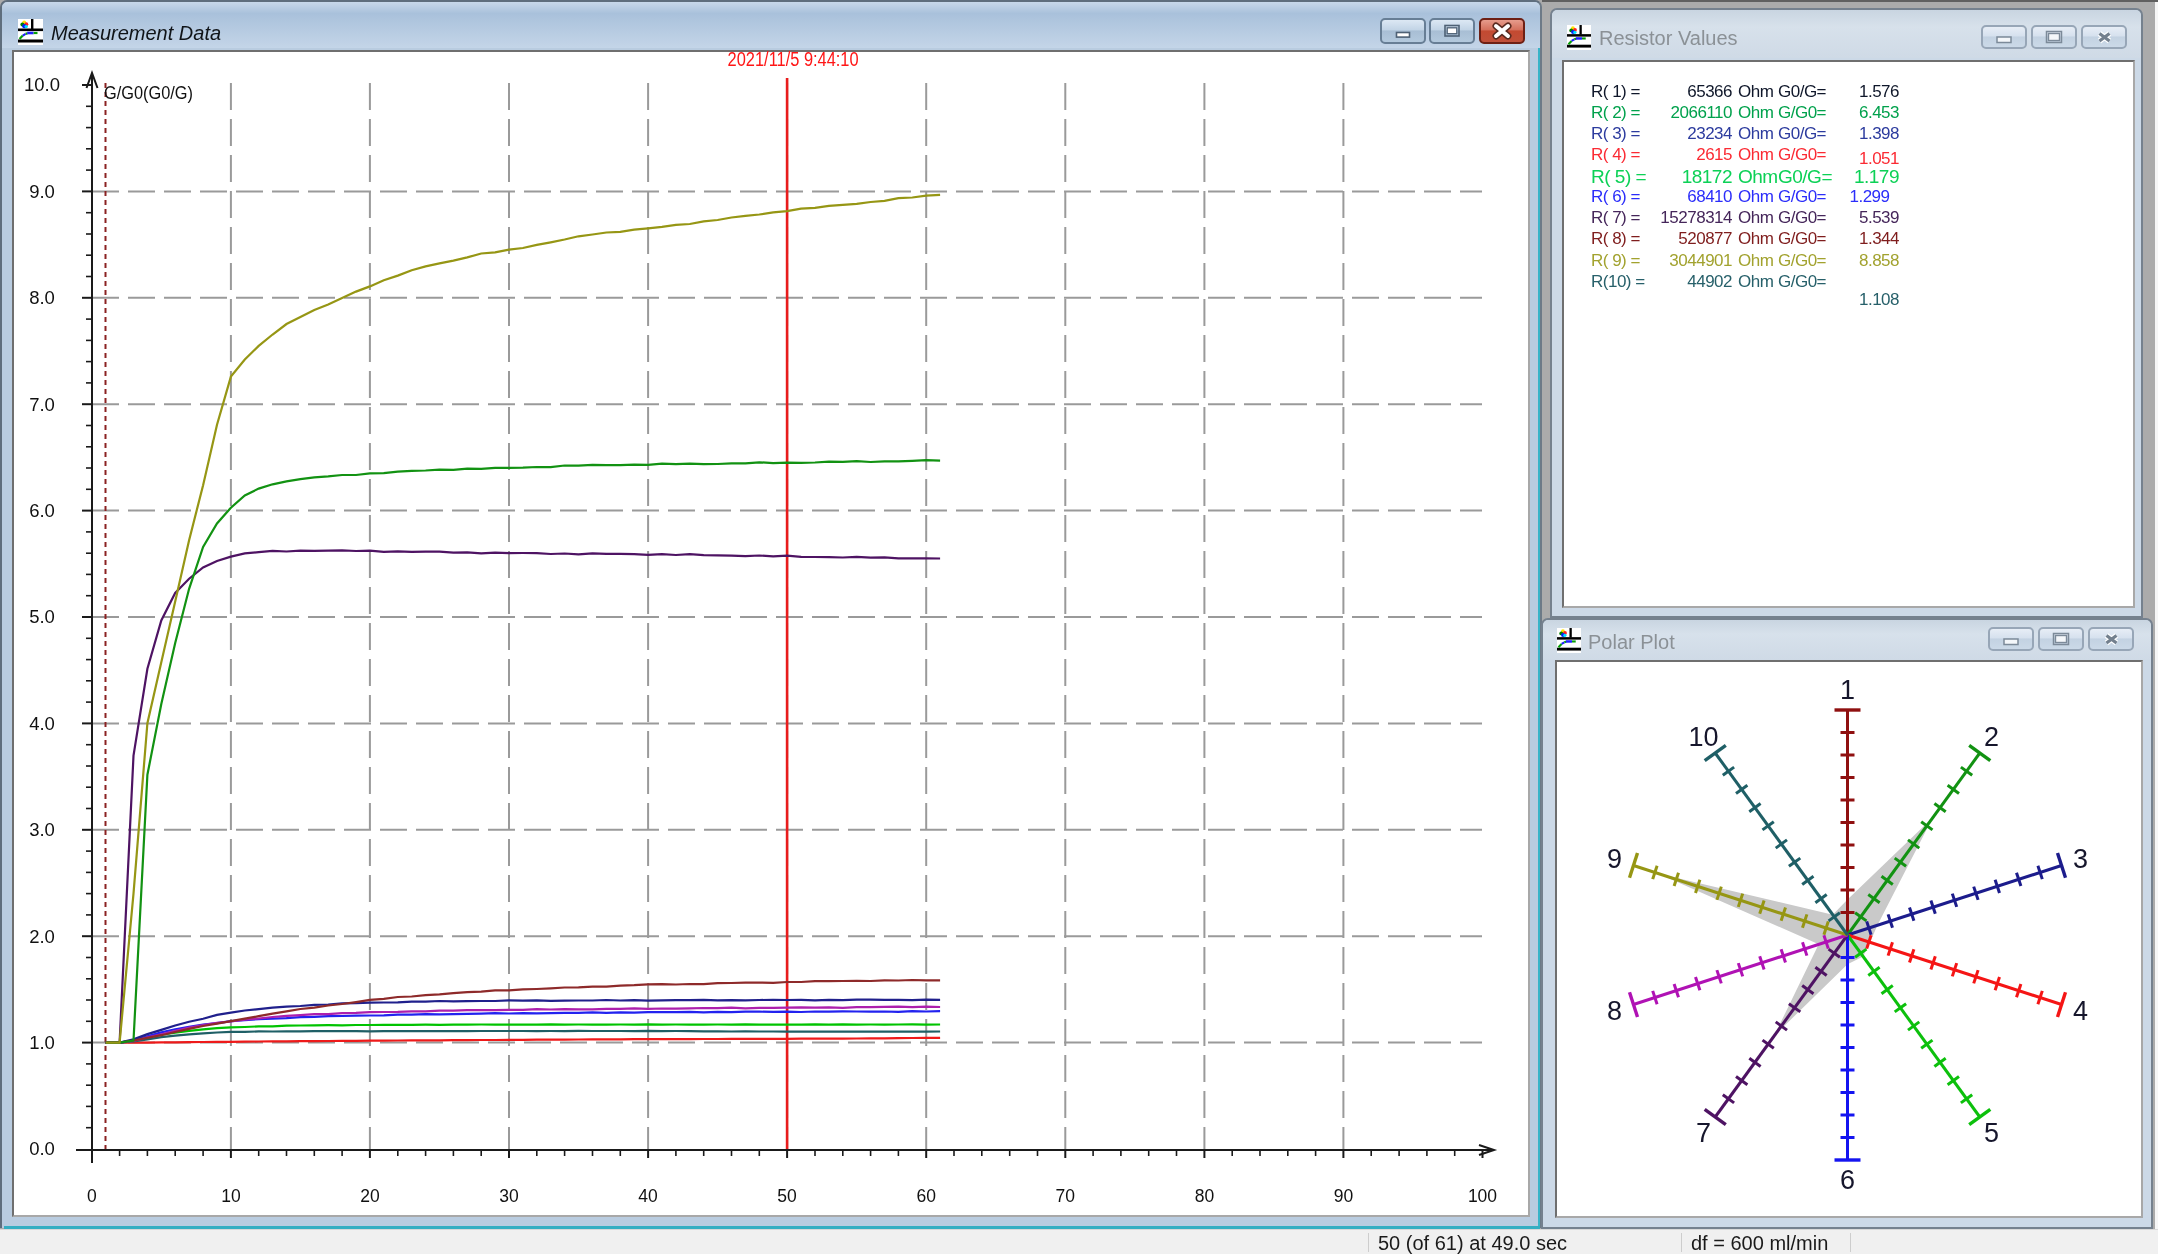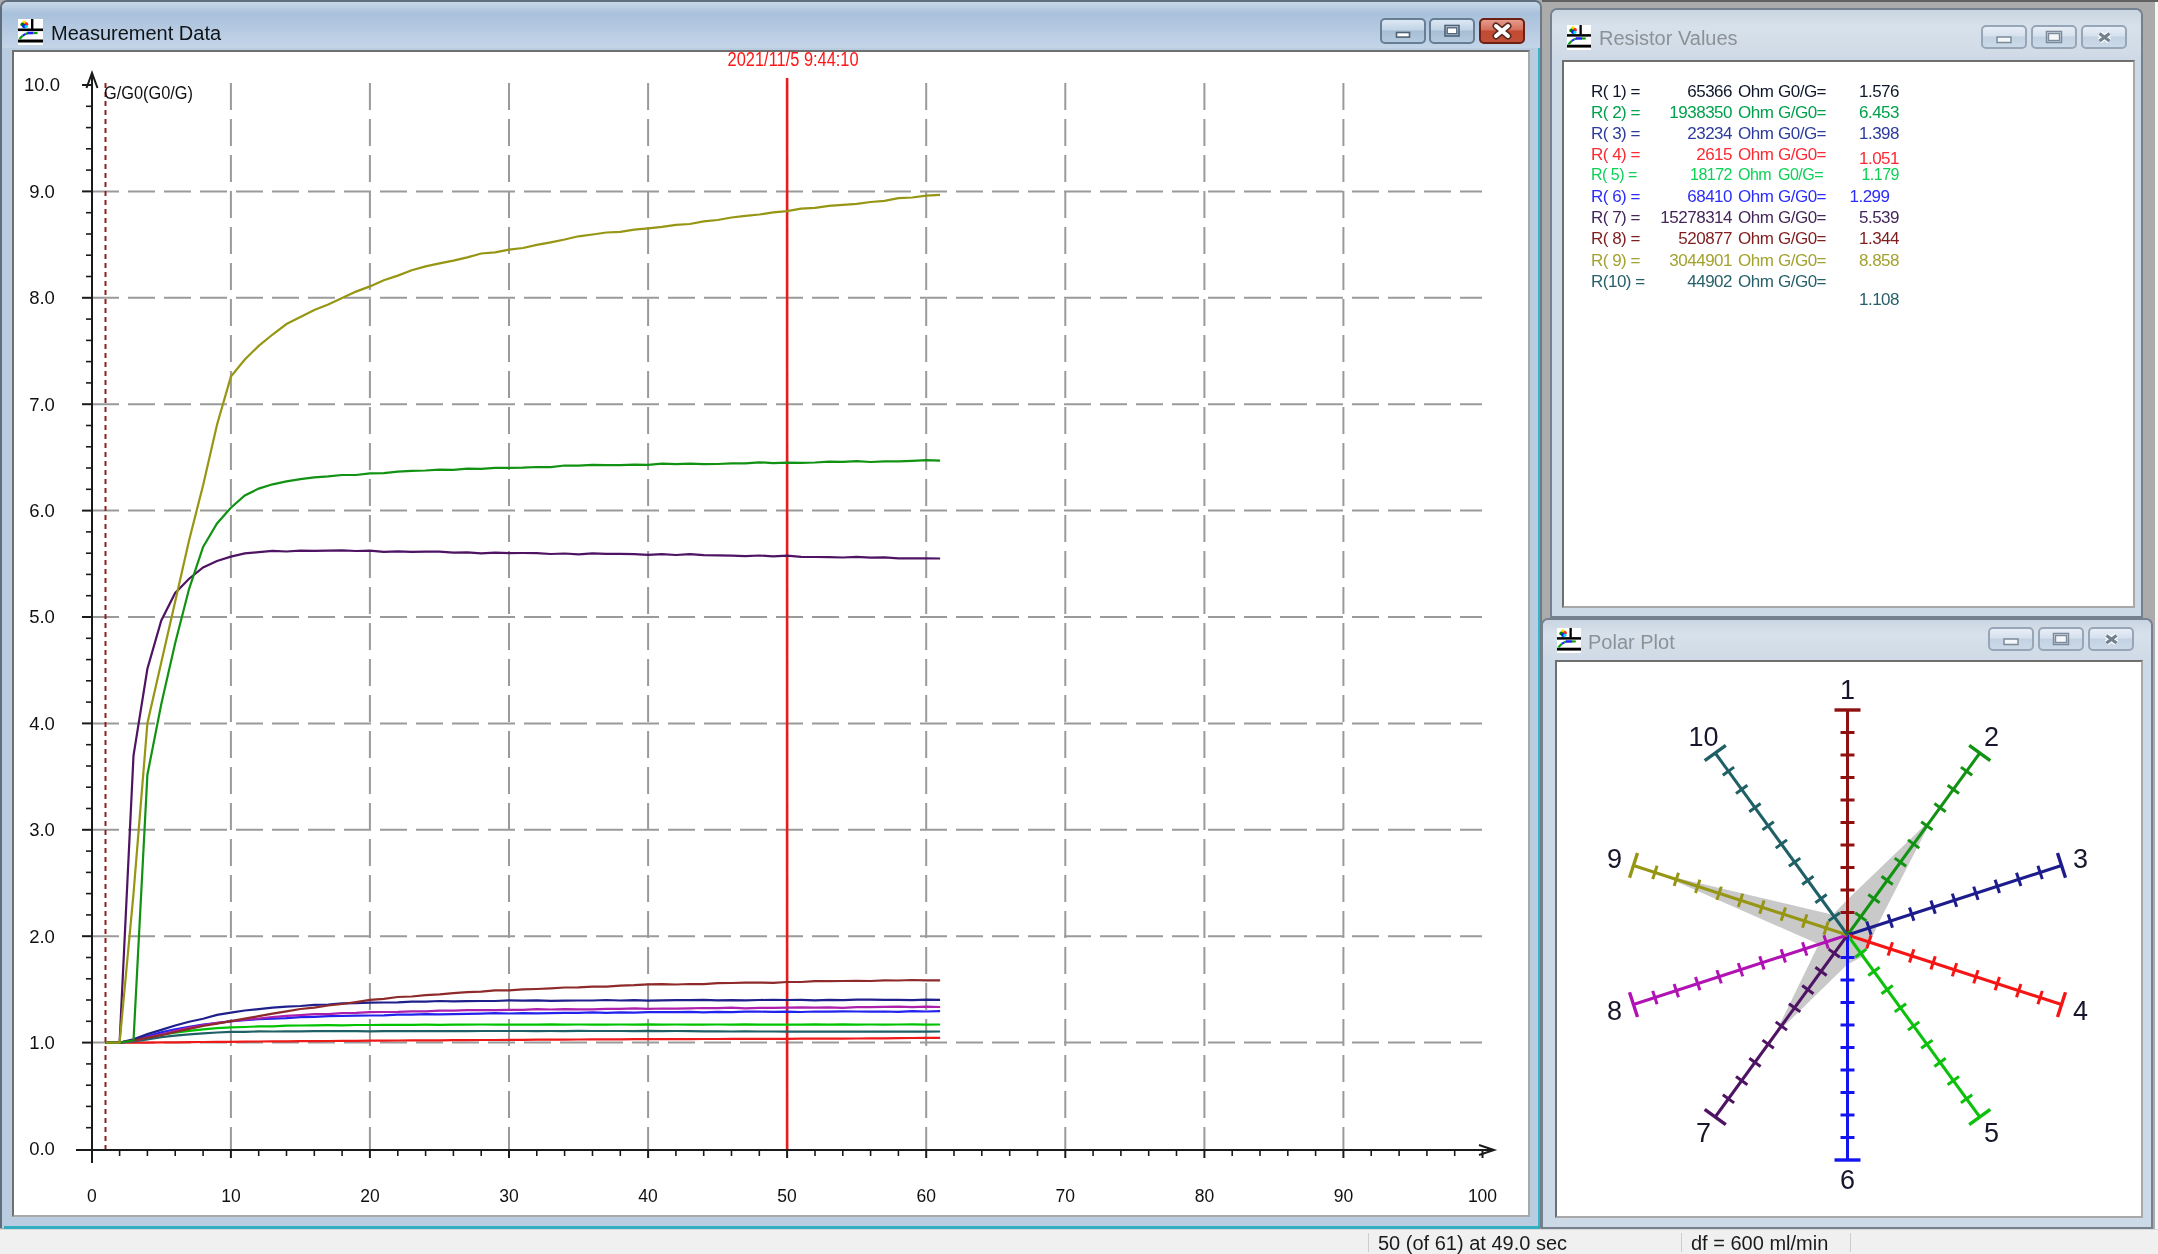--- a/index.html
+++ b/index.html
@@ -1,16 +1,16 @@
 <!DOCTYPE html>
 <html><head><meta charset="utf-8"><style>
 * { margin:0; padding:0; box-sizing:border-box; }
 html,body { width:2158px; height:1254px; background:#ababab; overflow:hidden;
   font-family:"Liberation Sans", sans-serif; position:relative; }
-.win { position:absolute; }
+.win { position:absolute;font-style:italic; }
 .tgrad-a { background:linear-gradient(#c8d8ea,#a9c1db 25%,#c4d5e8); }
 .tgrad-i { background:linear-gradient(#c9d5e1,#d7e1eb 35%,#cfdae6); }
 </style></head><body>
 
 <div class="win" style="left:0;top:2;width:1542px;height:1228px;background:#b9cce0;border:2px solid #5f6e7d;border-right:2px solid #6d7a87;border-radius:7px 7px 0 0;border-bottom:none">
   <div style="position:absolute;right:0;top:18px;bottom:0;width:2px;background:#38b4c8"></div>
   <div style="position:absolute;left:2px;right:0;bottom:-1px;height:3px;background:#35aec2"></div>
   <div class="tgrad-a" style="position:absolute;left:0;top:0;width:100%;height:46px;border-radius:6px 6px 0 0"></div>
   <div style="position:absolute;left:10px;top:48px;width:1518px;height:1167px;background:#fff;border:2px solid #6f6f6f;border-right-color:#a8a8a8;border-bottom-color:#a8a8a8"></div>
   <svg width="25" height="26" viewBox="0 0 25 26" style="position:absolute;left:16px;top:17px">
@@ -294,40 +294,40 @@
   </svg>
 <div style="position:absolute;top:81.5px;left:0;width:2158px;height:20px;color:#0f172a;font-size:17px;letter-spacing:-0.5px">
     <span style="position:absolute;left:1591px;top:0">R( 1) =</span>
     <span style="position:absolute;left:1620px;top:0;width:112px;text-align:right">65366</span>
     <span style="position:absolute;left:1738px;top:0">Ohm</span>
     <span style="position:absolute;left:1778px;top:0">G0/G=</span>
     <span style="position:absolute;left:1840px;top:0;width:59px;text-align:right">1.576</span>
   </div>
 <div style="position:absolute;top:102.6px;left:0;width:2158px;height:20px;color:#00a14c;font-size:17px;letter-spacing:-0.5px">
     <span style="position:absolute;left:1591px;top:0">R( 2) =</span>
-    <span style="position:absolute;left:1620px;top:0;width:112px;text-align:right">1938350</span>
+    <span style="position:absolute;left:1620px;top:0;width:112px;text-align:right">2066110</span>
     <span style="position:absolute;left:1738px;top:0">Ohm</span>
     <span style="position:absolute;left:1778px;top:0">G/G0=</span>
     <span style="position:absolute;left:1840px;top:0;width:59px;text-align:right">6.453</span>
   </div>
 <div style="position:absolute;top:123.7px;left:0;width:2158px;height:20px;color:#2c3b9e;font-size:17px;letter-spacing:-0.5px">
     <span style="position:absolute;left:1591px;top:0">R( 3) =</span>
     <span style="position:absolute;left:1620px;top:0;width:112px;text-align:right">23234</span>
     <span style="position:absolute;left:1738px;top:0">Ohm</span>
     <span style="position:absolute;left:1778px;top:0">G0/G=</span>
     <span style="position:absolute;left:1840px;top:0;width:59px;text-align:right">1.398</span>
   </div>
 <div style="position:absolute;top:144.9px;left:0;width:2158px;height:20px;color:#fb2a33;font-size:17px;letter-spacing:-0.5px">
     <span style="position:absolute;left:1591px;top:0">R( 4) =</span>
     <span style="position:absolute;left:1620px;top:0;width:112px;text-align:right">2615</span>
     <span style="position:absolute;left:1738px;top:0">Ohm</span>
     <span style="position:absolute;left:1778px;top:0">G/G0=</span>
     <span style="position:absolute;left:1840px;top:4px;width:59px;text-align:right">1.051</span>
   </div>
-<div style="position:absolute;top:166.0px;left:0;width:2158px;height:20px;color:#0cd156;font-size:16px;letter-spacing:-0.5px">
+<div style="position:absolute;top:166.0px;left:0;width:2158px;height:20px;color:#0cd156;font-size:19px;letter-spacing:-0.5px">
     <span style="position:absolute;left:1591px;top:0">R( 5) =</span>
     <span style="position:absolute;left:1620px;top:0;width:112px;text-align:right">18172</span>
     <span style="position:absolute;left:1738px;top:0">Ohm</span>
     <span style="position:absolute;left:1778px;top:0">G0/G=</span>
     <span style="position:absolute;left:1840px;top:0;width:59px;text-align:right">1.179</span>
   </div>
 <div style="position:absolute;top:187.1px;left:0;width:2158px;height:20px;color:#2b2dfa;font-size:17px;letter-spacing:-0.5px">
     <span style="position:absolute;left:1591px;top:0">R( 6) =</span>
     <span style="position:absolute;left:1620px;top:0;width:112px;text-align:right">68410</span>
     <span style="position:absolute;left:1738px;top:0">Ohm</span>

